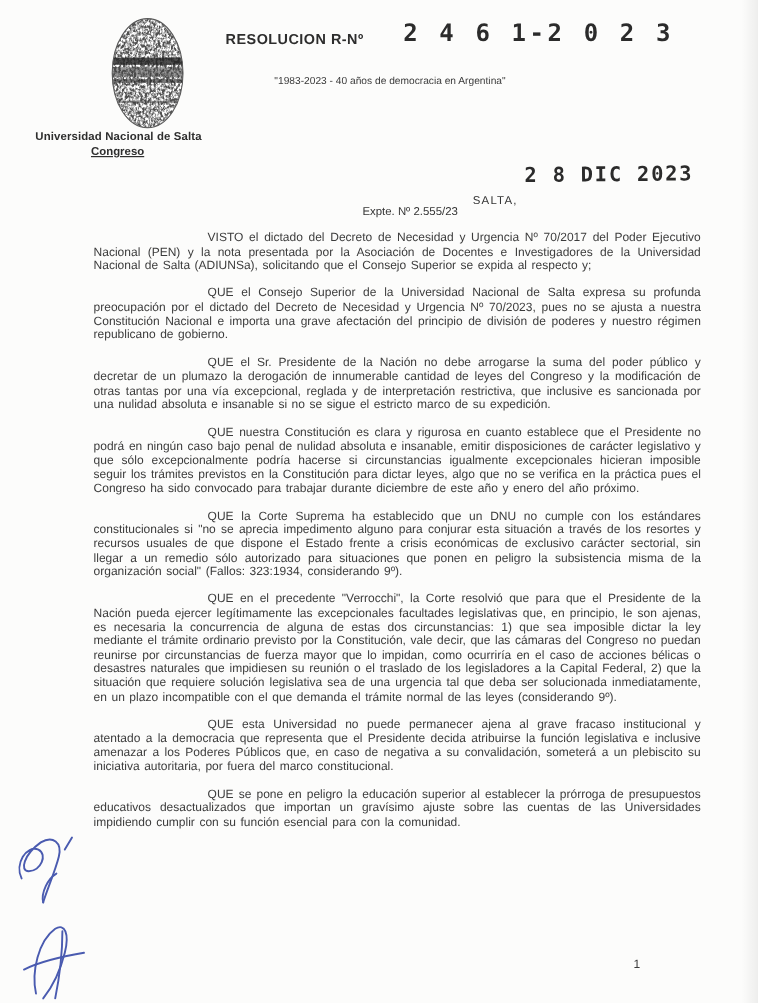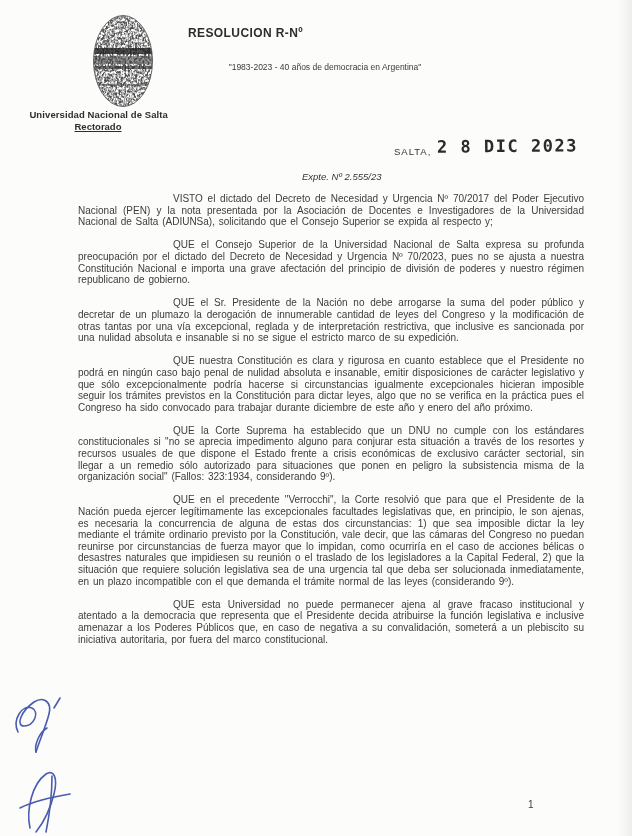--- a/index.html
+++ b/index.html
@@ -42,32 +42,32 @@
     font-family: "DejaVu Sans Mono", monospace;
     font-size: 20px; font-weight: 600; color: #2b2b2b; letter-spacing: 3px;
     white-space: nowrap;
   }
   .slogan {
     position: absolute; left: 200px; top: 62px; width: 250px;
     text-align: center; font-size: 8.5px; color: #3a3a3a;
   }
   
   .city-label {
-    position: absolute; left: 394px; top: 146px;
+    position: absolute; left: 394px; top: 162px;
     font-size: 9.5px; color: #333; letter-spacing: 1px;
   }
   .date-stamp {
     position: absolute; left: 437px; top: 136px;
     font-family: "DejaVu Sans Mono", monospace;
     font-size: 17px; font-weight: 600; color: #2b2b2b; letter-spacing: 1.5px;
     white-space: nowrap; transform: rotate(-0.6deg);
   }
   .file-number {
     position: absolute; left: 302px; top: 171px;
-    font-size: 9.5px; color: #333; font-style: italic;
+    font-size: 9.5px; color: #333;
   }
   
   .doc-body {
     position: absolute; left: 78px; top: 193px; width: 506px;
     font-size: 10px; line-height: 11.6px; color: #3c3c3c;
     text-align: justify;
   }
   .doc-body p {
     margin: 0 0 11.6px 0;
     text-indent: 95px;
@@ -102,37 +102,39 @@
       <rect width="62" height="94" filter="url(#engrave)"></rect>
       <rect y="34" width="62" height="6" fill="#222" opacity="0.8"></rect>
       <rect y="42" width="62" height="8" fill="#444" opacity="0.55"></rect>
       <rect y="52" width="62" height="3" fill="#222" opacity="0.6"></rect>
       <rect y="70" width="62" height="2" fill="#333" opacity="0.45"></rect>
     </g>
     <ellipse cx="31" cy="47" rx="29.5" ry="45.5" fill="none" stroke="#5a5a5a" stroke-width="0.9"></ellipse>
   </svg>
 
   <div class="university-name">Universidad Nacional de Salta</div>
-  <div class="office-name">Rectorado</div>
+  <div class="office-name">Congreso</div>
 
   <div class="resolution-label">RESOLUCION R-Nº</div>
+  <div class="resolution-number">2 4 6 1-2 0 2 3</div>
   <div class="slogan">"1983-2023 - 40 años de democracia en Argentina"</div>
 
   <div class="city-label">SALTA,</div>
   <div class="date-stamp">2 8 DIC 2023</div>
   <div class="file-number">Expte. Nº 2.555/23</div>
 
   <div class="doc-body">
     <p>VISTO el dictado del Decreto de Necesidad y Urgencia Nº 70/2017 del Poder Ejecutivo Nacional (PEN) y la nota presentada por la Asociación de Docentes e Investigadores de la Universidad Nacional de Salta (ADIUNSa), solicitando que el Consejo Superior se expida al respecto y;</p>
     <p>QUE el Consejo Superior de la Universidad Nacional de Salta expresa su profunda preocupación por el dictado del Decreto de Necesidad y Urgencia Nº 70/2023, pues no se ajusta a nuestra Constitución Nacional e importa una grave afectación del principio de división de poderes y nuestro régimen republicano de gobierno.</p>
     <p>QUE el Sr. Presidente de la Nación no debe arrogarse la suma del poder público y decretar de un plumazo la derogación de innumerable cantidad de leyes del Congreso y la modificación de otras tantas por una vía excepcional, reglada y de interpretación restrictiva, que inclusive es sancionada por una nulidad absoluta e insanable si no se sigue el estricto marco de su expedición.</p>
     <p>QUE nuestra Constitución es clara y rigurosa en cuanto establece que el Presidente no podrá en ningún caso bajo penal de nulidad absoluta e insanable, emitir disposiciones de carácter legislativo y que sólo excepcionalmente podría hacerse si circunstancias igualmente excepcionales hicieran imposible seguir los trámites previstos en la Constitución para dictar leyes, algo que no se verifica en la práctica pues el Congreso ha sido convocado para trabajar durante diciembre de este año y enero del año próximo.</p>
     <p>QUE la Corte Suprema ha establecido que un DNU no cumple con los estándares constitucionales si "no se aprecia impedimento alguno para conjurar esta situación a través de los resortes y recursos usuales de que dispone el Estado frente a crisis económicas de exclusivo carácter sectorial, sin llegar a un remedio sólo autorizado para situaciones que ponen en peligro la subsistencia misma de la organización social" (Fallos: 323:1934, considerando 9º).</p>
     <p>QUE en el precedente "Verrocchi", la Corte resolvió que para que el Presidente de la Nación pueda ejercer legítimamente las excepcionales facultades legislativas que, en principio, le son ajenas, es necesaria la concurrencia de alguna de estas dos circunstancias: 1) que sea imposible dictar la ley mediante el trámite ordinario previsto por la Constitución, vale decir, que las cámaras del Congreso no puedan reunirse por circunstancias de fuerza mayor que lo impidan, como ocurriría en el caso de acciones bélicas o desastres naturales que impidiesen su reunión o el traslado de los legisladores a la Capital Federal, 2) que la situación que requiere solución legislativa sea de una urgencia tal que deba ser solucionada inmediatamente, en un plazo incompatible con el que demanda el trámite normal de las leyes (considerando 9º).</p>
     <p>QUE esta Universidad no puede permanecer ajena al grave fracaso institucional y atentado a la democracia que representa que el Presidente decida atribuirse la función legislativa e inclusive amenazar a los Poderes Públicos que, en caso de negativa a su convalidación, someterá a un plebiscito su iniciativa autoritaria, por fuera del marco constitucional.</p>
+    <p>QUE se pone en peligro la educación superior al establecer la prórroga de presupuestos educativos desactualizados que importan un gravísimo ajuste sobre las cuentas de las Universidades impidiendo cumplir con su función esencial para con la comunidad.</p>
   </div>
 
   <div class="page-number">1</div>
 
   <svg class="initial-1" viewBox="0 0 58 74" aria-hidden="true">
     <g fill="none" stroke="#4a5bb0" stroke-width="1.6" stroke-linecap="round">
       <path d="M 12 46 C 6 34, 16 18, 26 22 C 34 26, 28 40, 18 40 C 10 40, 14 26, 28 16 C 38 10, 46 16, 43 28 C 40 40, 33 56, 30 66"></path>
       <path d="M 30 66 C 28 58, 34 46, 41 42"></path>
       <path d="M 48 22 L 54 12"></path>
     </g>

